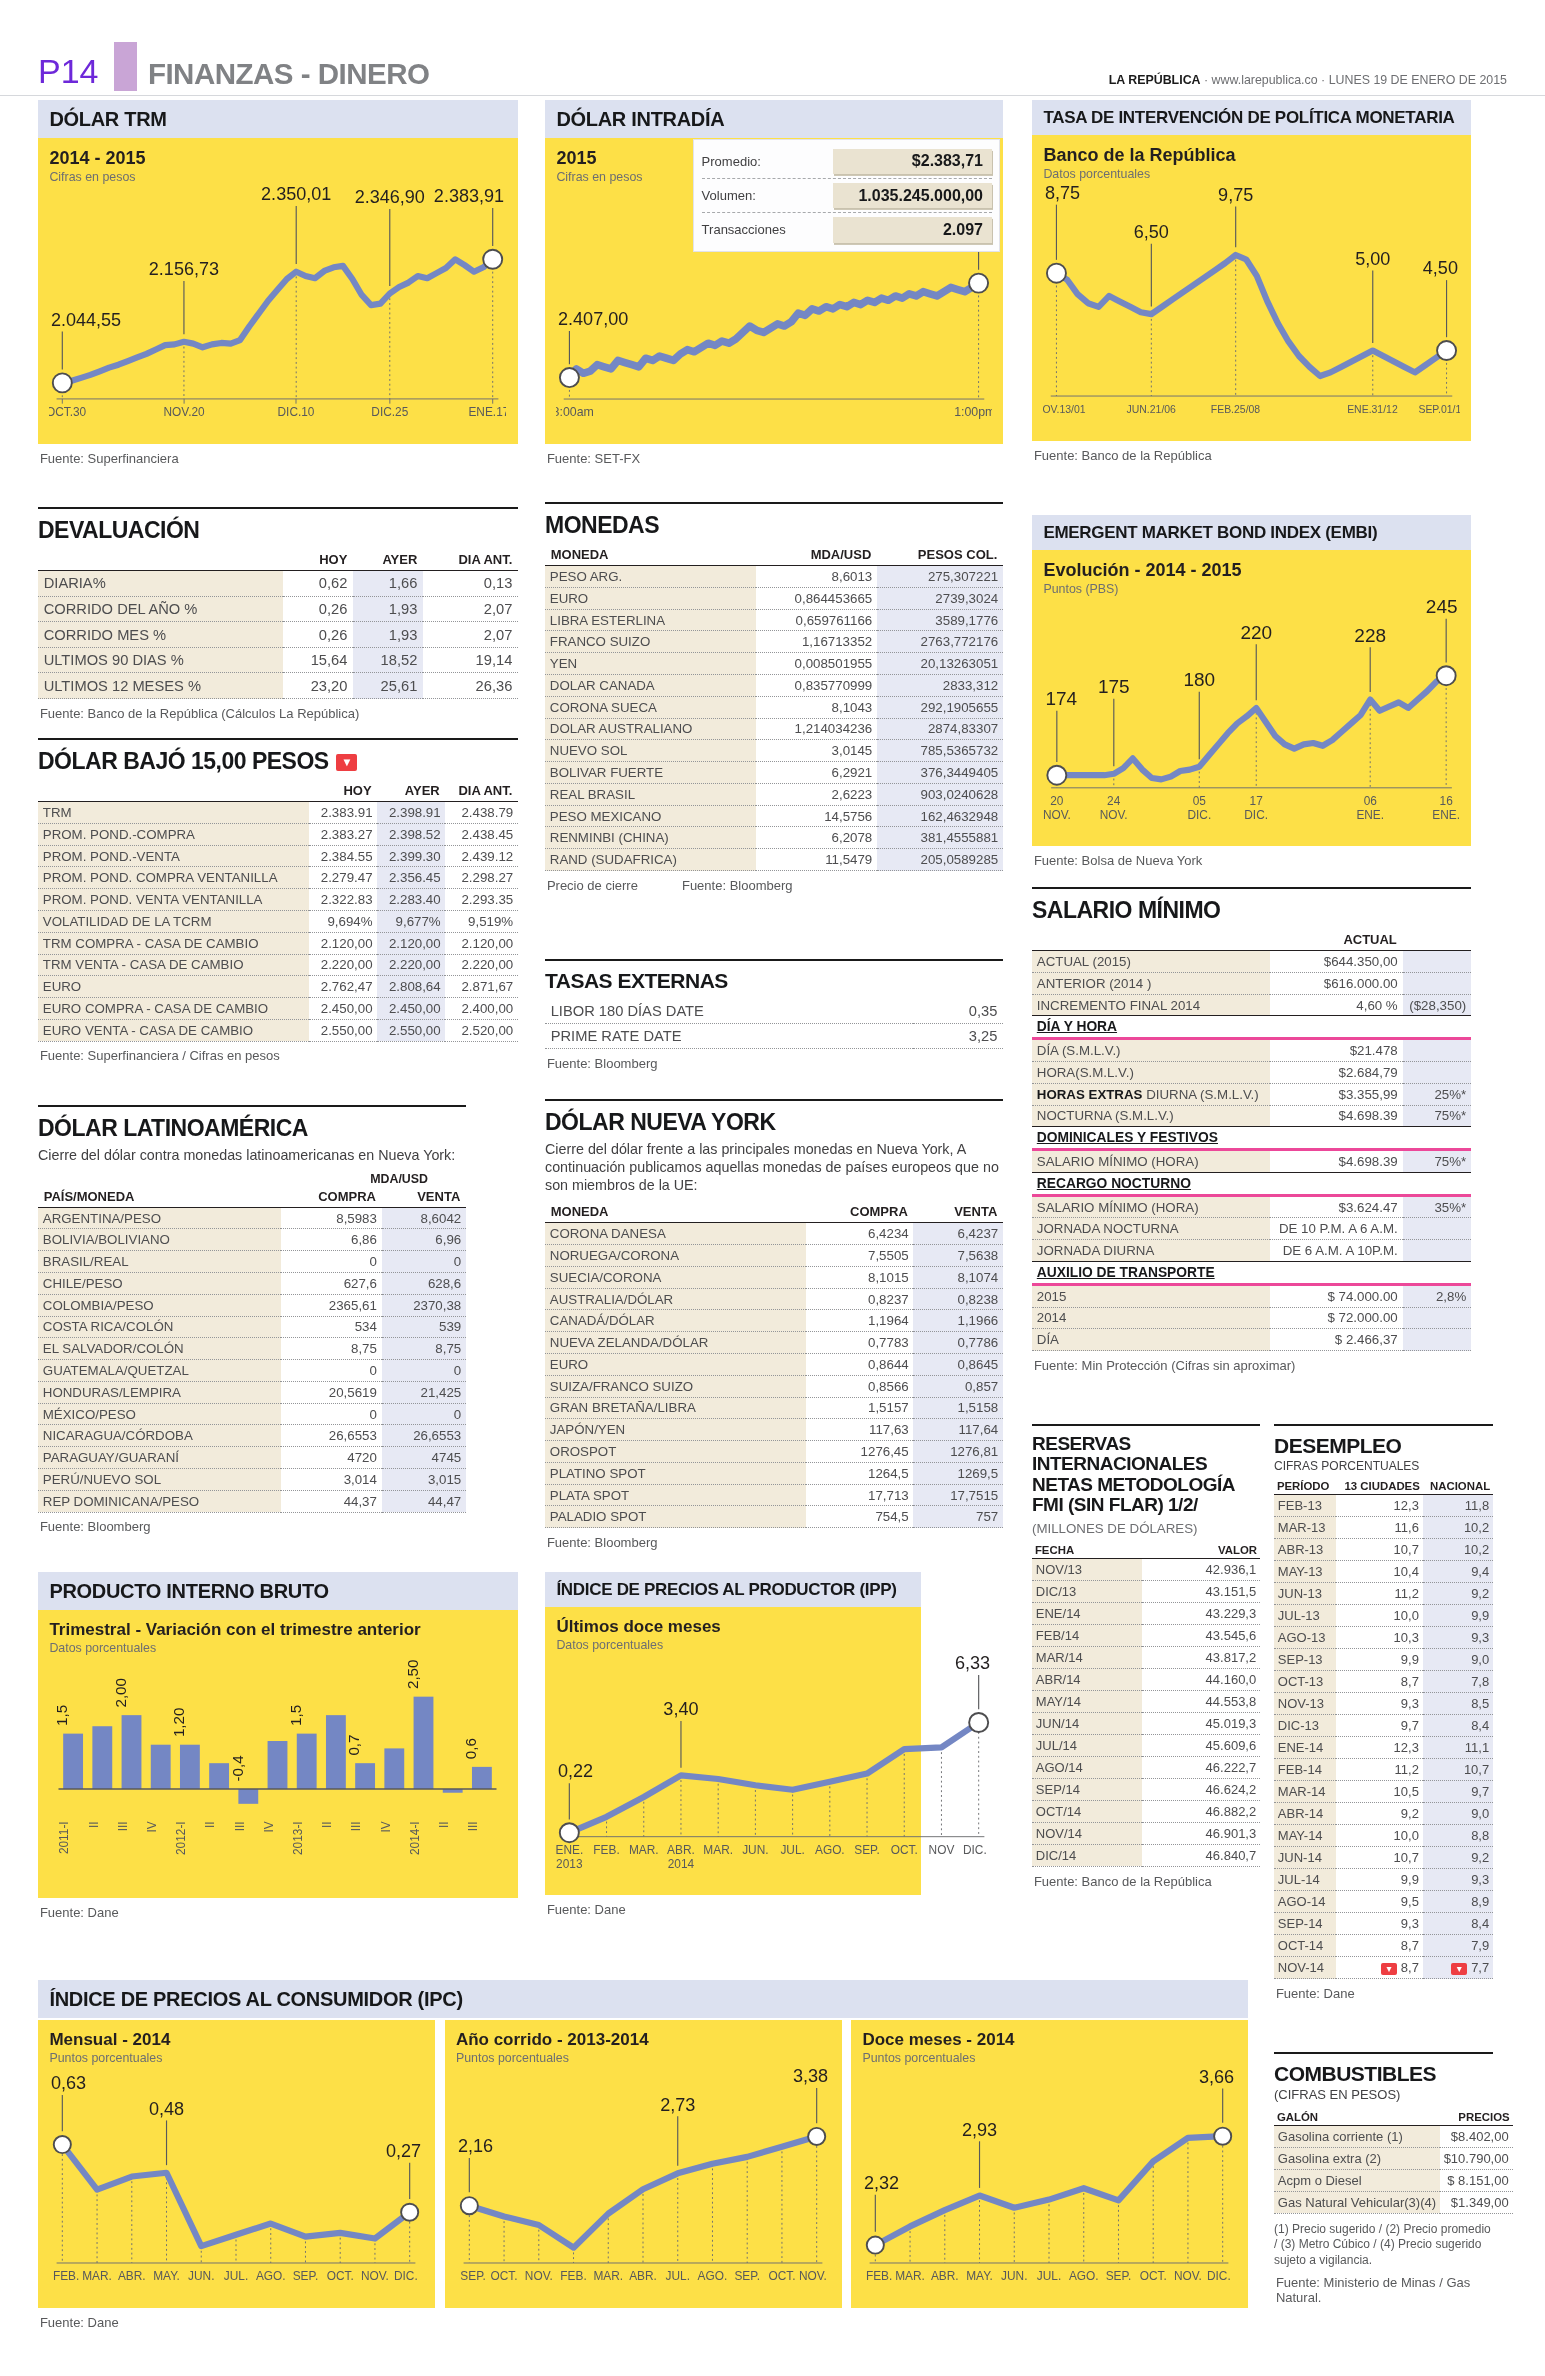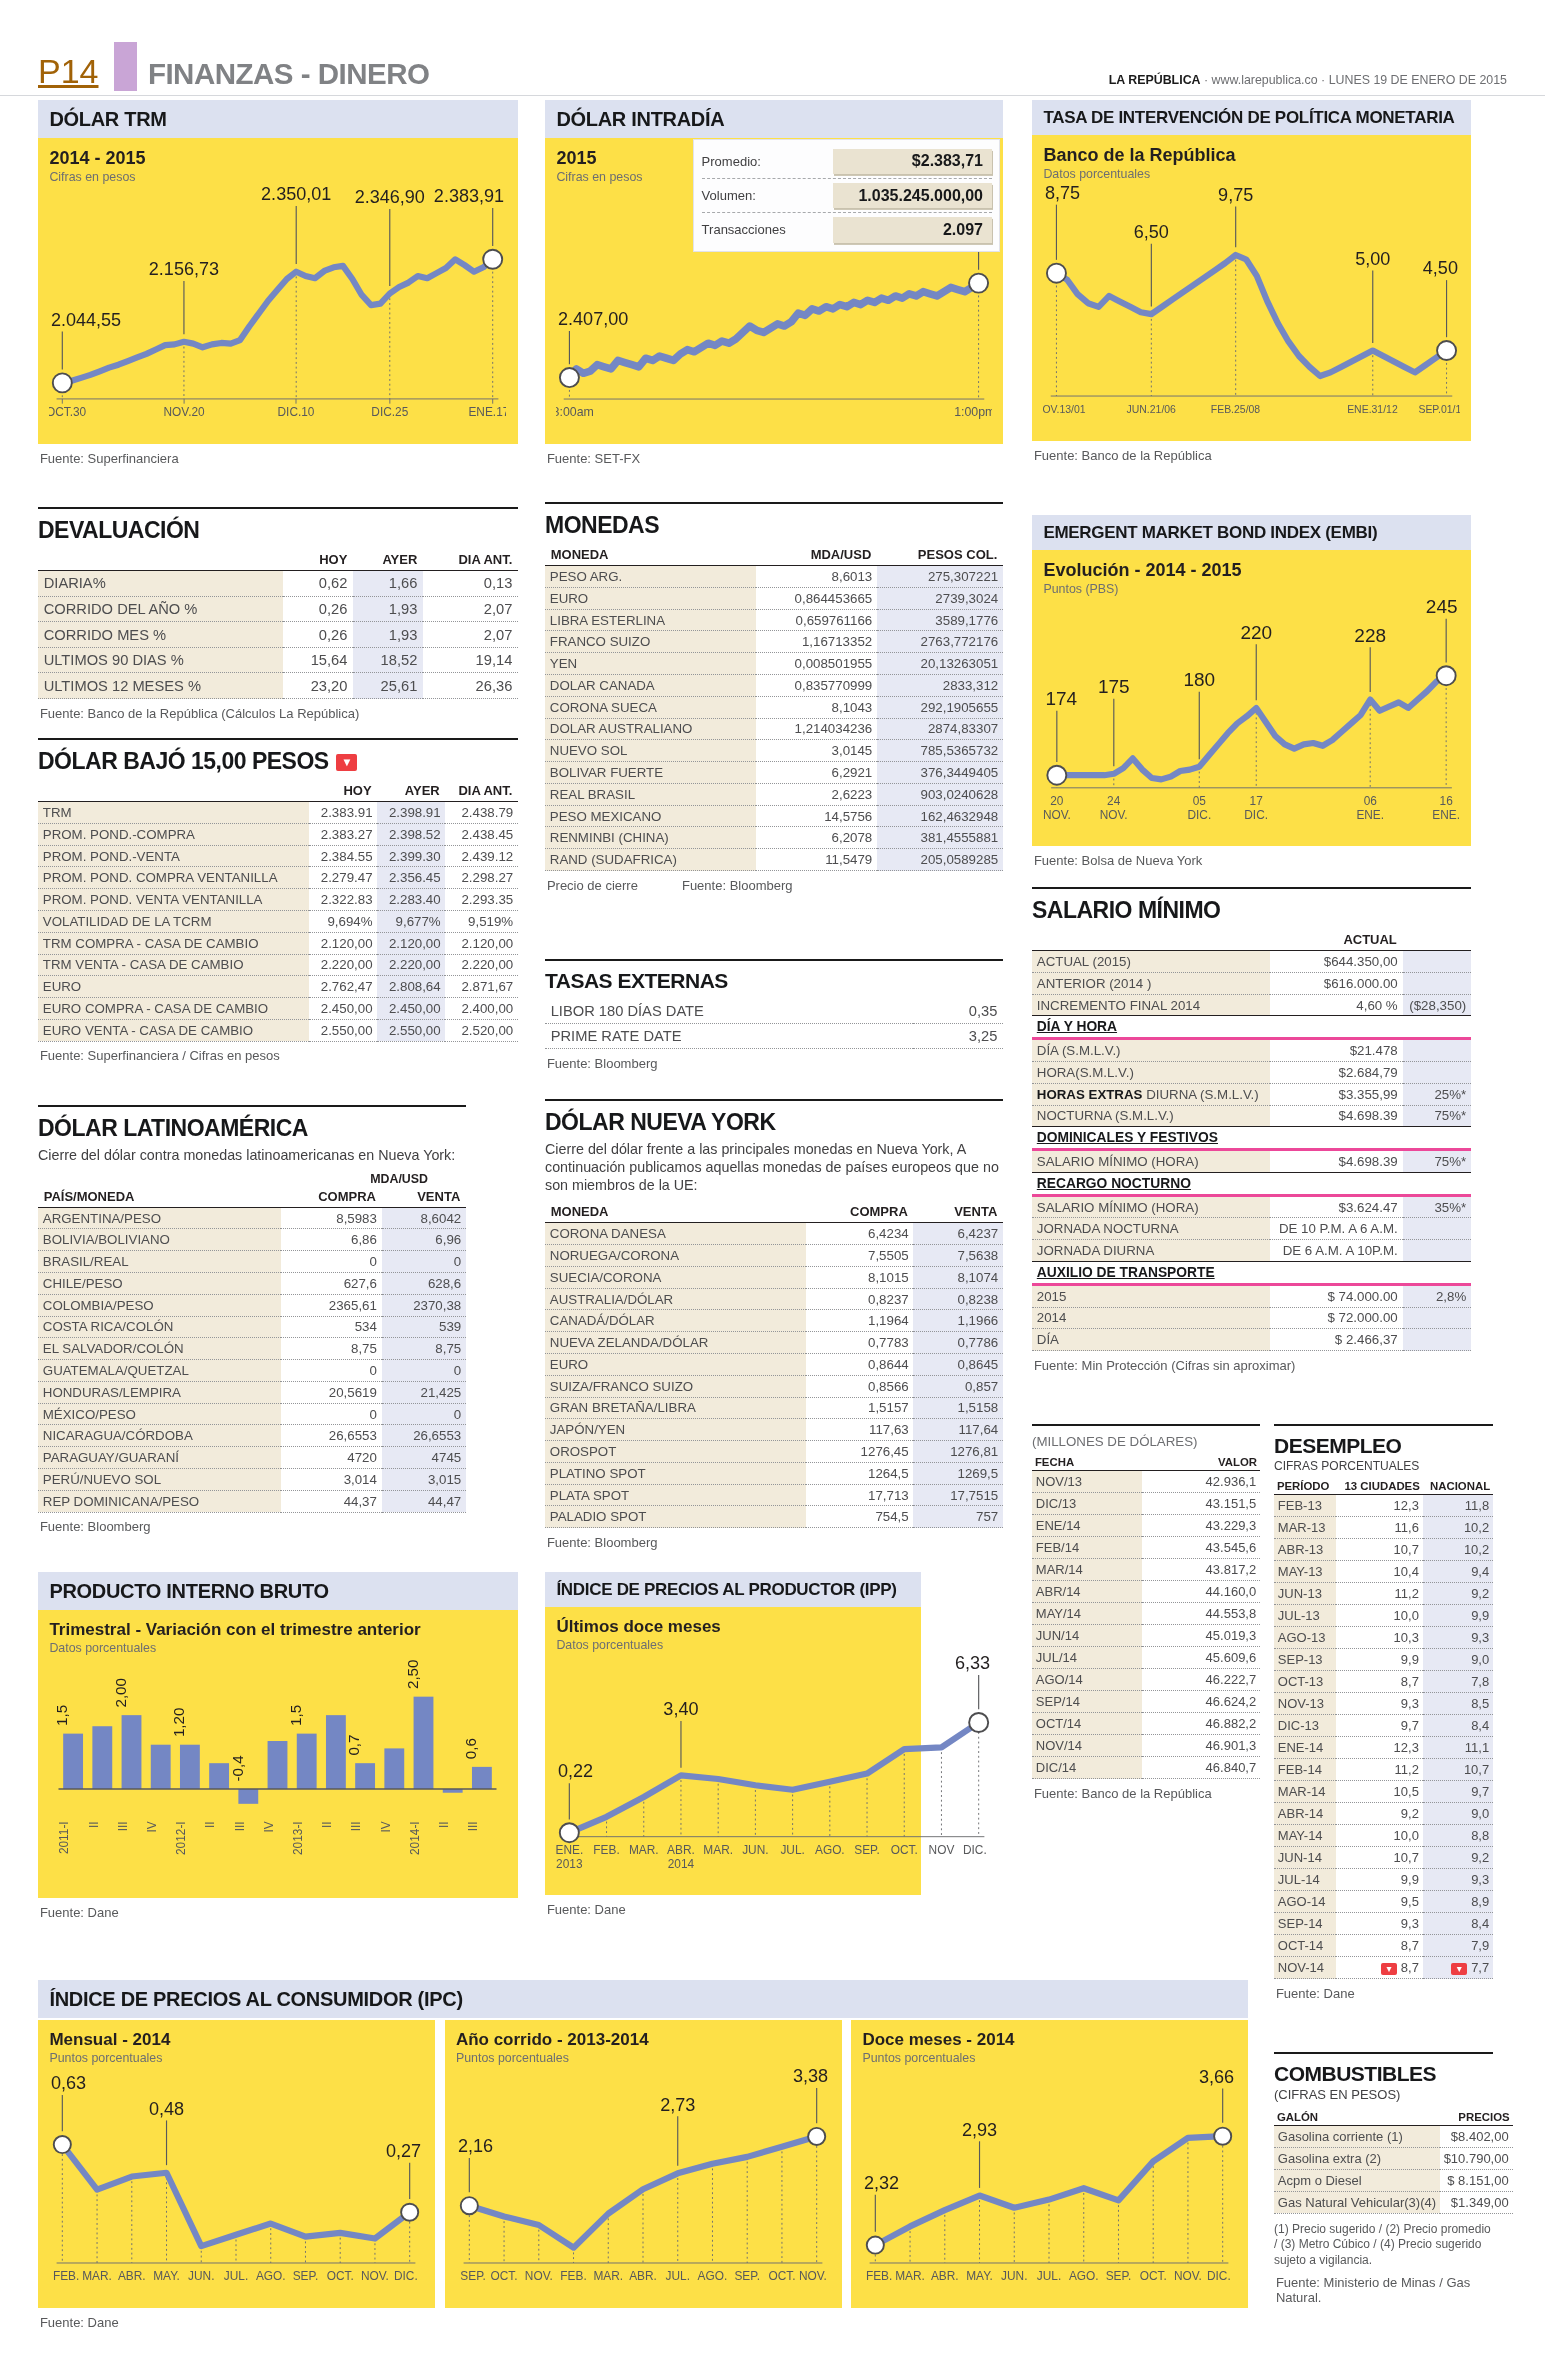--- a/index.html
+++ b/index.html
@@ -1,21 +1,21 @@
 <!DOCTYPE html>
 <html style="font-size:15px"><head>
 <meta charset="utf-8">
 <style>
   html,body{margin:0;padding:0;background:#fff;}
   body{font-family:"Liberation Sans",sans-serif;}
   .page{position:relative;width:1546px;height:2377px;background:#fff;overflow:hidden;}
   .abs{position:absolute;}
   
   .hdr{display:flex;align-items:flex-end;}
-  .hdr-num{font-size:34px;color:#a16207;text-decoration:underline;}
+  .hdr-num{font-size:34px;color:#6d28d9;}
   .hdr-block{width:23px;height:49px;background:#c9a5d6;margin:0 11.4px 0 15px;}
   .hdr-title{font-size:29.5px;font-weight:bold;color:#808285;letter-spacing:-0.5px;}
   .hdr-right{position:absolute;right:0;bottom:3.8px;font-size:12.4px;color:#6d6e71;}
   .hdr-right b{color:#1a1a1a;}
   .hdr-line{position:absolute;left:0;right:0;top:95px;border-top:1.9px solid #d6d8dc;}
   
   .cbox{background:#fde047;}
   .cbar{background:#dce1f0;font-weight:bold;color:#17181a;padding:7.6px 11.4px;font-size:20px;letter-spacing:-0.3px;}
   .cbar.sm{font-size:17px;}
   .cbody{padding:9.5px 11.4px 5.7px;position:relative;}
@@ -730,20 +730,21 @@
             <td class="num">754,5</td>
             <td class="num lav">757</td>
           </tr>
         </tbody>
       </table>
     <div class="fuente">Fuente:  Bloomberg</div>
   </div>
 
   <div class="abs" style="left:1032px;top:1424px;width:228px">
     <div class="rule"></div>
+    <div class="h2 sm">RESERVAS INTERNACIONALES NETAS METODOLOGÍA FMI (SIN FLAR) 1/2/</div>
     <div class="unit" style="font-size:13.3px;margin-bottom:5.7px">(MILLONES DE DÓLARES)</div>
     <table class="t tiny">
         <thead>
           <tr>
             <th>FECHA</th>
             <th>VALOR</th>
           </tr>
         </thead>
         <tbody>
           <tr>

